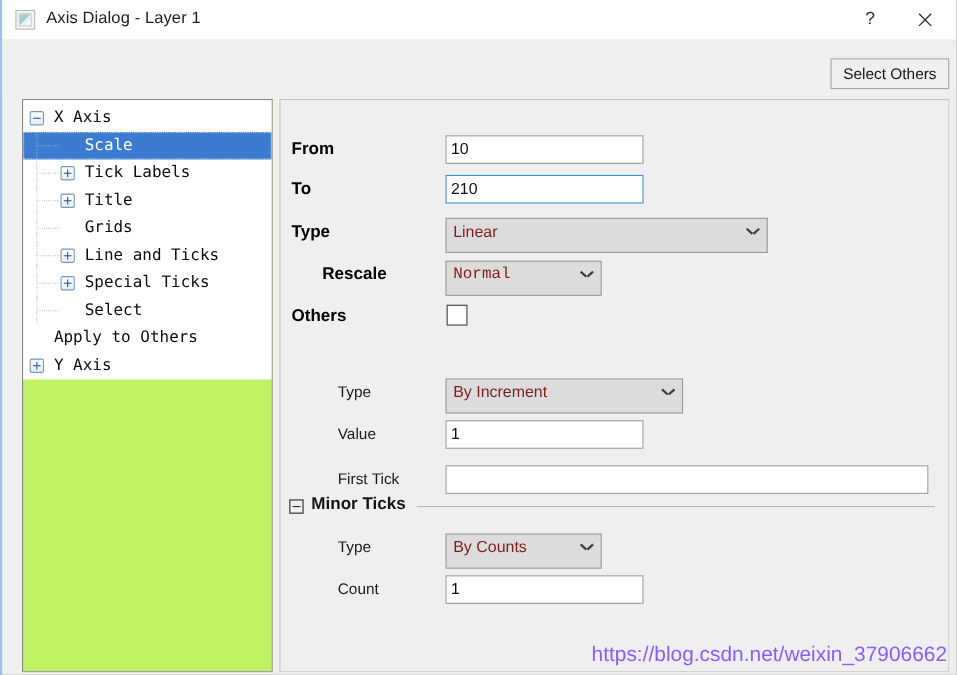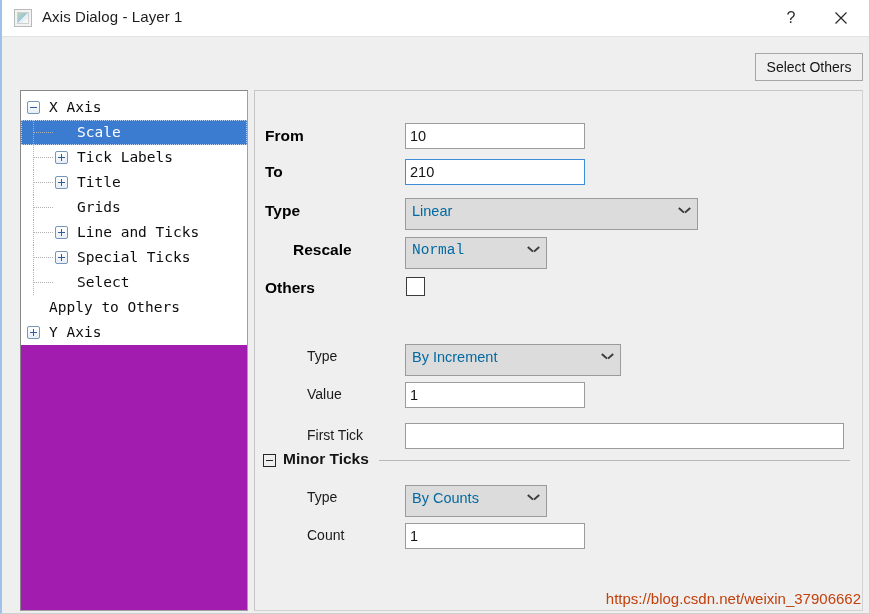--- a/index.html
+++ b/index.html
@@ -105,21 +105,21 @@
     user-select: none;
   }
 
   
   .tree-panel {
     position: absolute;
     left: 18px;
     top: 90px;
     width: 228px;
     height: 521px;
-    background: #a21caf;
+    background: #bef264;
     border: 1px solid #a0a0a0;
     border-top-color: #878787;
     border-left-color: #878787;
     box-sizing: border-box;
     overflow: hidden;
   }
   .tree-list {
     position: relative;
     padding: 4px 0 0 0;
     background: #ffffff;
@@ -242,21 +242,21 @@
   .txt-input.focused { border: 1px solid #3f8cd8; }
 
   .combo {
     position: absolute;
     height: 32px;
     background: #dcdcdc;
     border: 1px solid #9b9b9b;
     box-sizing: border-box;
     font-family: "Liberation Sans", sans-serif;
     font-size: 14.5px;
-    color: #0369a1;
+    color: #7f1d1d;
     line-height: 24px;
     padding: 0 22px 0 6px;
     white-space: nowrap;
     overflow: hidden;
     cursor: default;
     user-select: none;
   }
   .combo .chev {
     position: absolute;
     right: 7px;
@@ -322,22 +322,22 @@
     top: 9px;
     height: 1px;
     background: #b8b8b8;
   }
 
   .watermark {
     position: absolute;
     right: 8px;
     bottom: 6px;
     font-family: "Liberation Sans", sans-serif;
-    font-size: 15px;
-    color: #c2410c;
+    font-size: 19px;
+    color: #8b5cf6;
     white-space: nowrap;
     user-select: none;
   }
 </style>
 </head>
 <body>
 
 <div id="app">
 
   <div class="titlebar">

